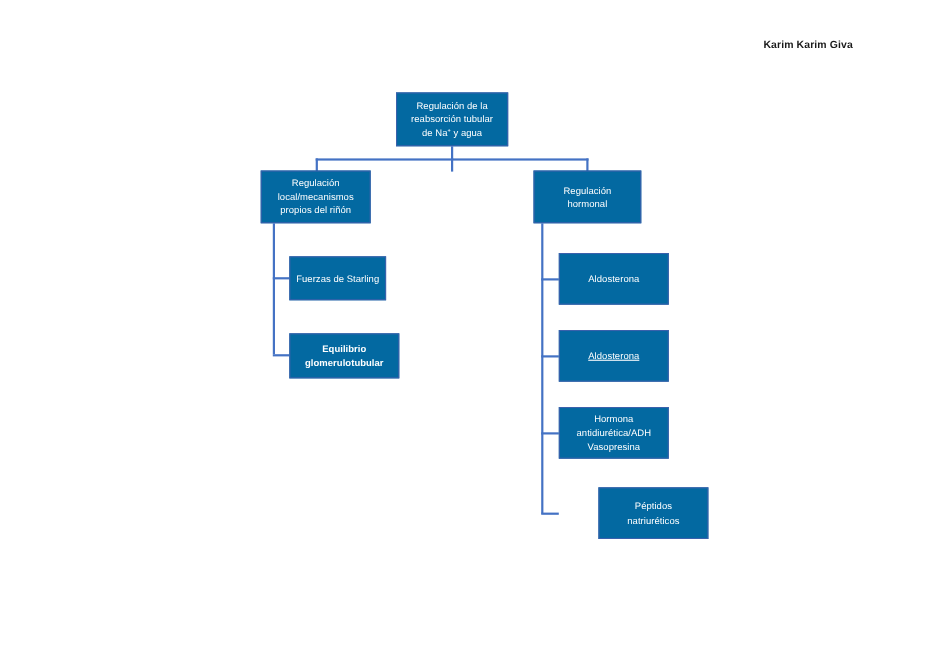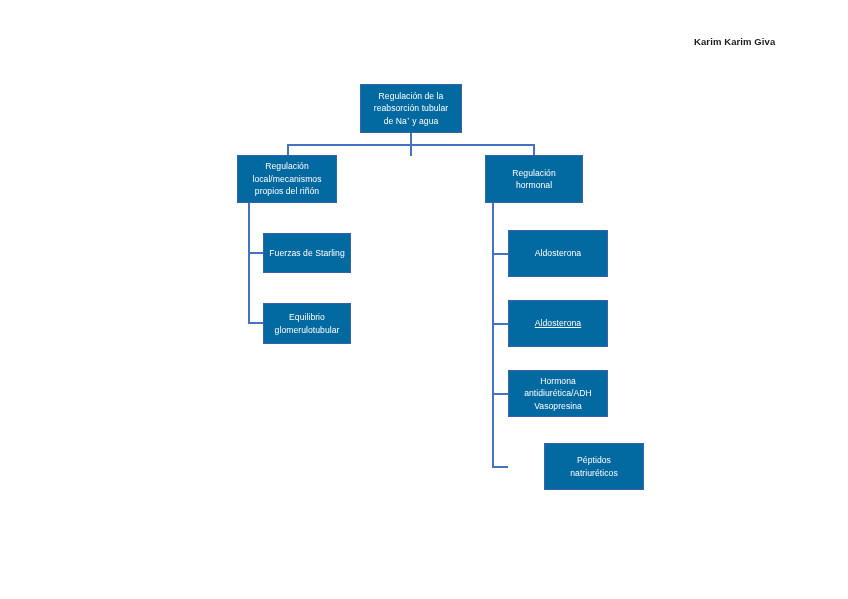--- a/index.html
+++ b/index.html
@@ -102,21 +102,21 @@
   </div>
 
   <div class="conn v" style="left:248px; top:203px; height:119px;"></div>
   <div class="conn h" style="left:248px; top:252px; width:15px;"></div>
   <div class="conn h" style="left:248px; top:322px; width:15px;"></div>
 
   <div class="node" style="left:263px; top:233px; width:88px; height:40px;">
     <span class="node-text">Fuerzas de Starling</span>
   </div>
 
-  <div class="node" style="left:263px; top:303px; width:88px; height:41px;">
+  <div class="node" style="left:263px; top:303px; width:100px; height:41px;font-weight:bold;">
     <span class="node-text">Equilibrio
 glomerulotubular</span>
   </div>
 
   <div class="conn v" style="left:492px; top:203px; height:264px;"></div>
   <div class="conn h" style="left:492px; top:253px; width:16px;"></div>
   <div class="conn h" style="left:492px; top:323px; width:16px;"></div>
   <div class="conn h" style="left:492px; top:393px; width:16px;"></div>
   <div class="conn h" style="left:492px; top:466px; width:16px;"></div>
 

